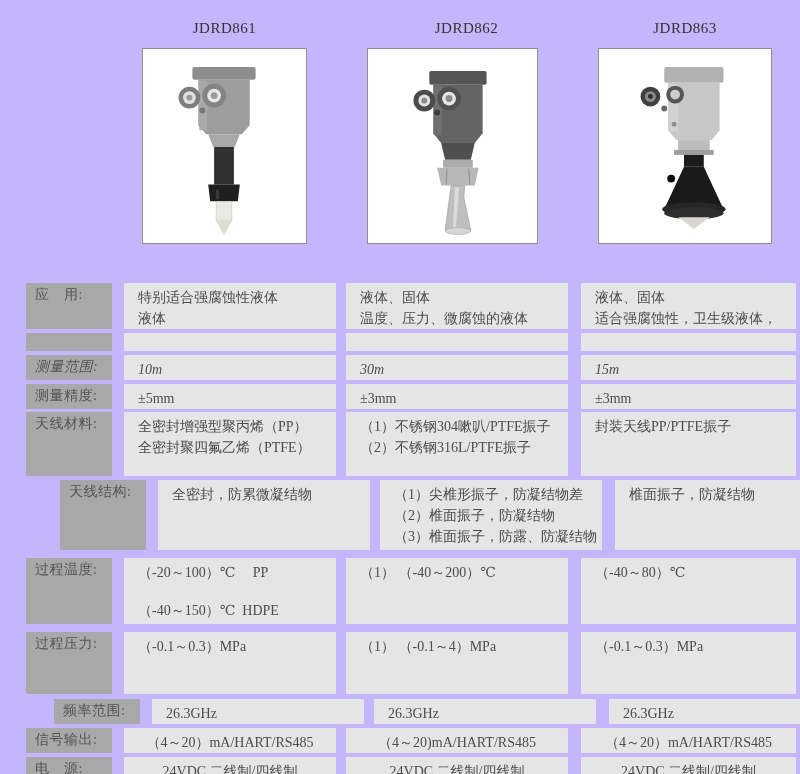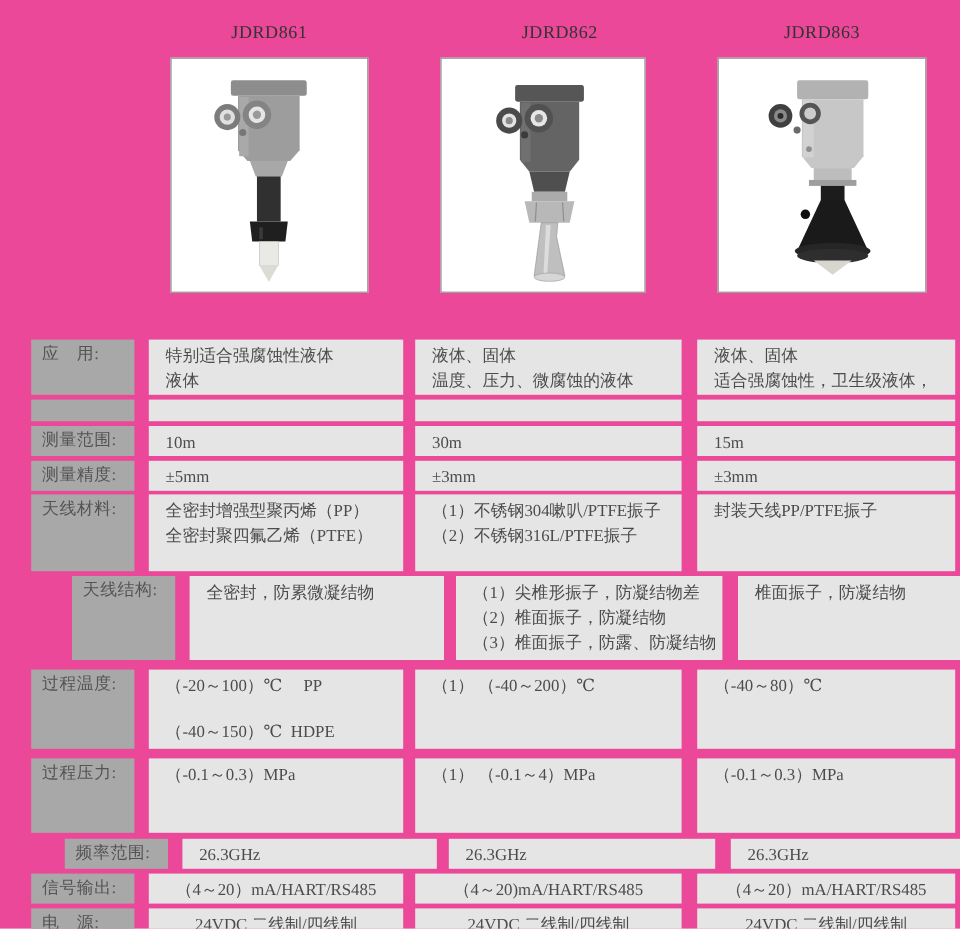--- a/index.html
+++ b/index.html
@@ -11,21 +11,21 @@
     --box-border:#8f8f8f;
   }
   *{margin:0;padding:0;box-sizing:border-box;}
   html,body{background:#ffffff;}
   body{
     width:800px;height:774px;
     font-family:"Liberation Serif","DejaVu Serif",serif;
     color:var(--cell-text);
     overflow:hidden;
   }
-  .page{position:relative;width:800px;height:774px;background:#ec4899;}
+  .page{position:relative;width:800px;height:774px;background:#c4b5fd;}
 
   
   .products{position:relative;width:800px;height:283px;}
   .product-title{
     position:absolute;top:20px;height:20px;
     text-align:center;font-size:15px;letter-spacing:.5px;color:var(--title-text);
   }
   .product-box{
     position:absolute;top:48px;height:196px;background:#fff;
     border:1px solid var(--box-border);
@@ -140,21 +140,21 @@
         <div class="data-cell col0"><div class="line">特别适合强腐蚀性液体</div><div class="line">液体</div></div>
         <div class="data-cell col1"><div class="line">液体、固体</div><div class="line">温度、压力、微腐蚀的液体</div></div>
         <div class="data-cell col2"><div class="line">液体、固体</div><div class="line">适合强腐蚀性，卫生级液体，</div></div>
       </div>
       <div class="row" style="min-height: 18px; margin-bottom: 4px;">
         <div class="label-cell"><span></span></div>
         <div class="data-cell col0"></div>
         <div class="data-cell col1"></div>
         <div class="data-cell col2"></div>
       </div>
-      <div class="row" style="min-height: 22px; margin-bottom: 4px;">
+      <div class="row" style="min-height: 22px; margin-bottom: 4px; font-style: italic;">
         <div class="label-cell"><span>测量范围:</span></div>
         <div class="data-cell col0"><div class="line">10m</div></div>
         <div class="data-cell col1"><div class="line">30m</div></div>
         <div class="data-cell col2"><div class="line">15m</div></div>
       </div>
       <div class="row" style="min-height: 22px; margin-bottom: 3px;">
         <div class="label-cell"><span>测量精度:</span></div>
         <div class="data-cell col0"><div class="line">±5mm</div></div>
         <div class="data-cell col1"><div class="line">±3mm</div></div>
         <div class="data-cell col2"><div class="line">±3mm</div></div>

